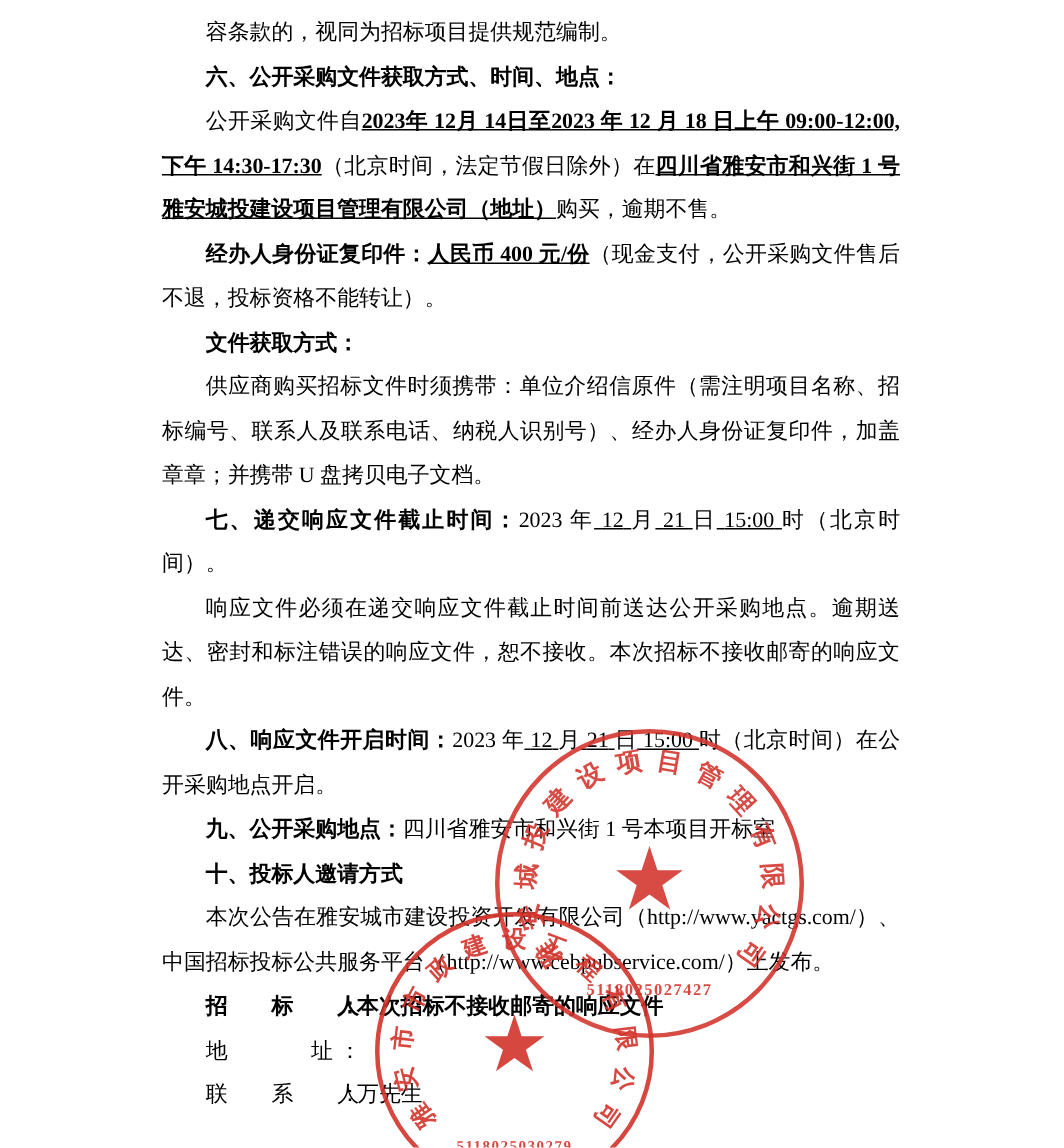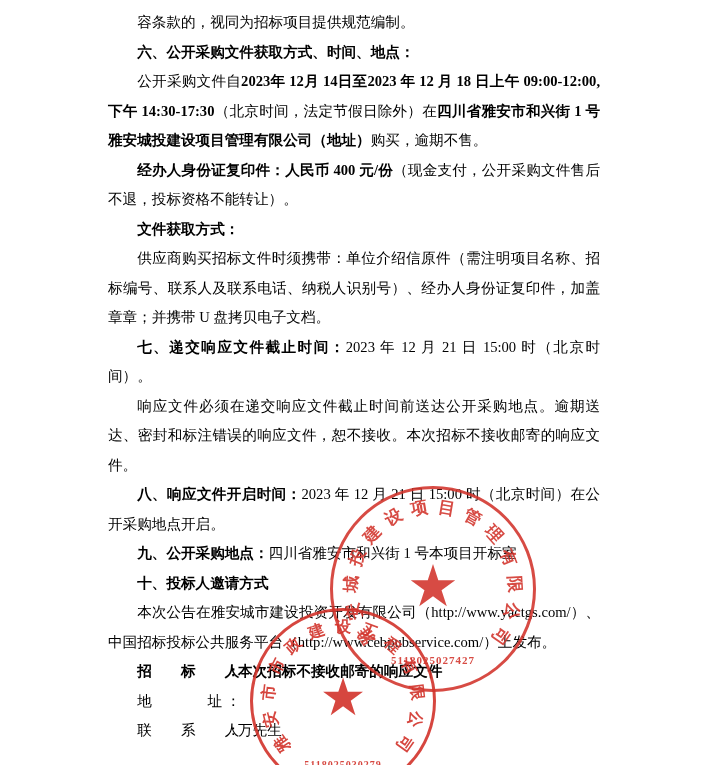--- a/index.html
+++ b/index.html
@@ -31,21 +31,21 @@
     line-height: 29.5px;
     text-align: justify;
     text-justify: inter-ideograph;
   }
   p {
     margin: 0;
     padding: 0;
   }
   .indent2 { text-indent: 2em; }
   .b { font-weight: bold; }
-  .u { }
+  .u { text-decoration: underline; }
   .nowrap { white-space: nowrap; }
 
   
   .contact-block {
     margin: 0;
   }
   .crow {
     display: flex;
     align-items: baseline;
     line-height: 29.5px;

